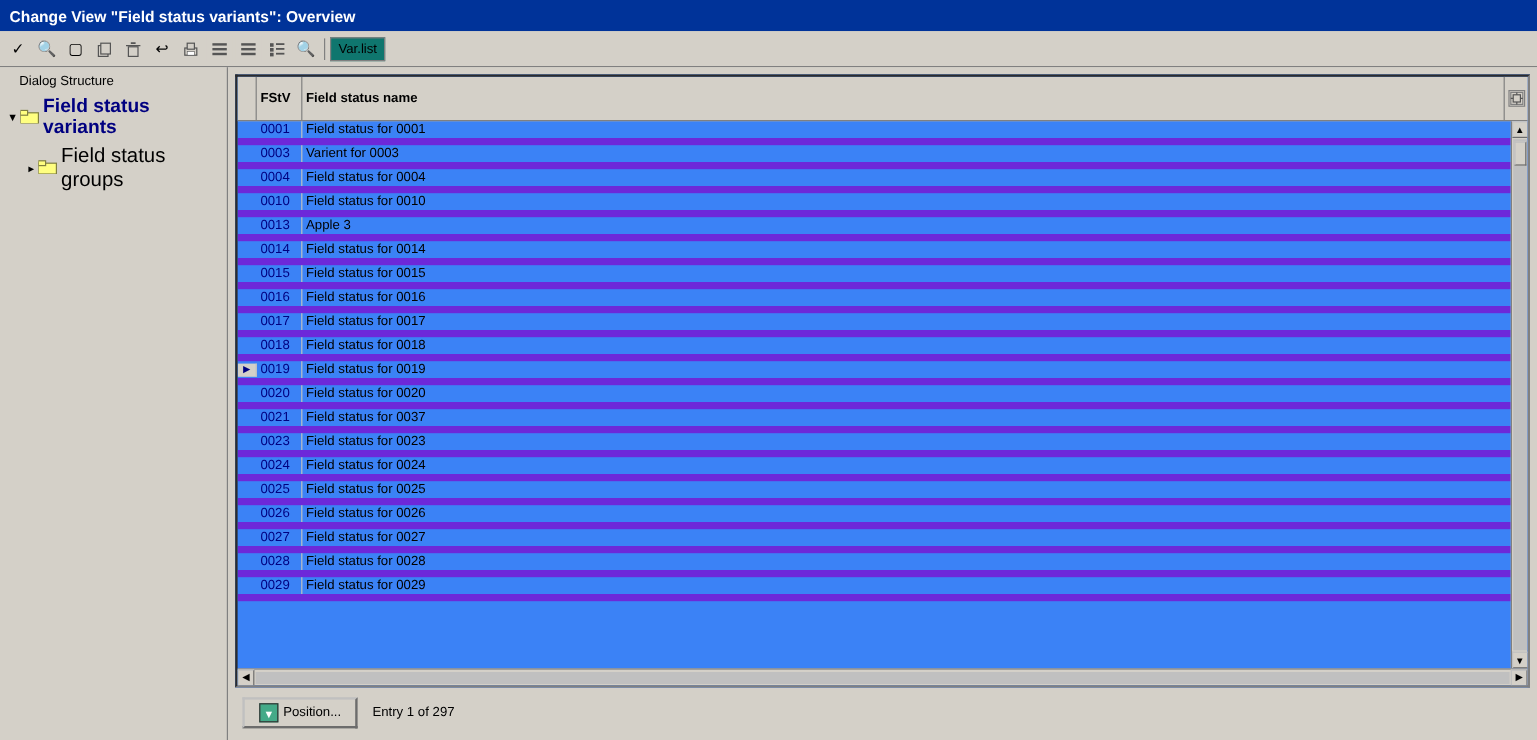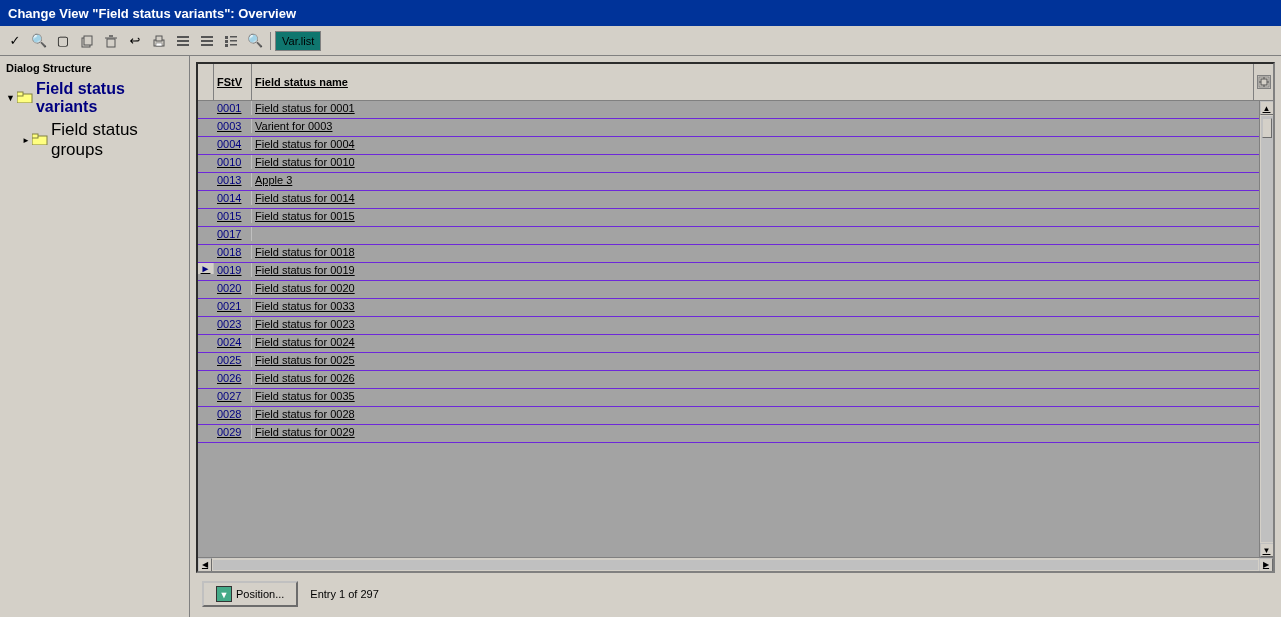--- a/index.html
+++ b/index.html
@@ -69,24 +69,25 @@
     }
 
     
     .left-panel {
       width: 190px;
       background: #d4d0c8;
       border-right: 1px solid #808080;
       padding: 4px 0;
     }
     .dialog-structure-label {
-      font-weight: bold;
+      font-weight: normal;
       font-size: 11px;
       padding: 2px 6px 4px 6px;
       color: #000;
+      margin-left: 10px;
     }
     .tree-item {
       display: flex;
       align-items: center;
       padding: 2px 4px;
       cursor: pointer;
       font-size: 11px;
       color: #000;
     }
     .expand-arrow {
@@ -100,27 +101,26 @@
       flex: 1;
       display: flex;
       flex-direction: column;
       background: #d4d0c8;
       padding: 6px;
     }
 
     
     .table-container {
       border: 2px inset #808080;
-      background: #a3a3a3;
+      background: #3b82f6;
       flex: 1;
       overflow: hidden;
       position: relative;
       display: flex;
       flex-direction: column;
-      text-decoration: underline;
     }
 
     .table-header {
       display: flex;
       background: #d4d0c8;
       border-bottom: 1px solid #808080;
       min-height: 20px;
       align-items: stretch;
     }
     .th-row-indicator {
@@ -167,22 +167,22 @@
     }
     .table-scroll-area {
       overflow-y: auto;
       overflow-x: hidden;
       height: 100%;
     }
 
     .table-row {
       display: flex;
       min-height: 18px;
-      border-bottom: 1px solid #6d28d9;
-      align-items: flex-start;
+      border-bottom: 6px solid #6d28d9;
+      align-items: center;
     }
     .cell-indicator {
       width: 16px;
       border-right: 1px solid #c0c0c0;
       background: #d4d0c8;
       flex-shrink: 0;
     }
     .cell-fstv {
       width: 38px;
       border-right: 1px solid #c0c0c0;
@@ -442,21 +442,27 @@
     <div class="cell-fstv">0014</div>
     <div class="cell-name">Field status for 0014</div>
   </div>
             <div class="table-row">
     <div class="cell-indicator"></div>
     <div class="cell-fstv">0015</div>
     <div class="cell-name">Field status for 0015</div>
   </div>
             <div class="table-row">
     <div class="cell-indicator"></div>
+    <div class="cell-fstv">0016</div>
+    <div class="cell-name">Field status for 0016</div>
+  </div>
+            <div class="table-row">
+    <div class="cell-indicator"></div>
     <div class="cell-fstv">0017</div>
+    <div class="cell-name">Field status for 0017</div>
   </div>
             <div class="table-row">
     <div class="cell-indicator"></div>
     <div class="cell-fstv">0018</div>
     <div class="cell-name">Field status for 0018</div>
   </div>
             <div class="table-row">
     <div class="cell-indicator" style="display: flex; align-items: center; justify-content: center;">
                 <span style="color:#000080;font-size:10px;font-weight:bold;">►</span>
               </div>
@@ -464,21 +470,21 @@
     <div class="cell-name">Field status for 0019</div>
   </div>
             <div class="table-row">
     <div class="cell-indicator"></div>
     <div class="cell-fstv">0020</div>
     <div class="cell-name">Field status for 0020</div>
   </div>
             <div class="table-row">
     <div class="cell-indicator"></div>
     <div class="cell-fstv">0021</div>
-    <div class="cell-name">Field status for 0033</div>
+    <div class="cell-name">Field status for 0037</div>
   </div>
             <div class="table-row">
     <div class="cell-indicator"></div>
     <div class="cell-fstv">0023</div>
     <div class="cell-name">Field status for 0023</div>
   </div>
             <div class="table-row">
     <div class="cell-indicator"></div>
     <div class="cell-fstv">0024</div>
     <div class="cell-name">Field status for 0024</div>
@@ -489,21 +495,21 @@
     <div class="cell-name">Field status for 0025</div>
   </div>
             <div class="table-row">
     <div class="cell-indicator"></div>
     <div class="cell-fstv">0026</div>
     <div class="cell-name">Field status for 0026</div>
   </div>
             <div class="table-row">
     <div class="cell-indicator"></div>
     <div class="cell-fstv">0027</div>
-    <div class="cell-name">Field status for 0035</div>
+    <div class="cell-name">Field status for 0027</div>
   </div>
             <div class="table-row">
     <div class="cell-indicator"></div>
     <div class="cell-fstv">0028</div>
     <div class="cell-name">Field status for 0028</div>
   </div>
             <div class="table-row">
     <div class="cell-indicator"></div>
     <div class="cell-fstv">0029</div>
     <div class="cell-name">Field status for 0029</div>

